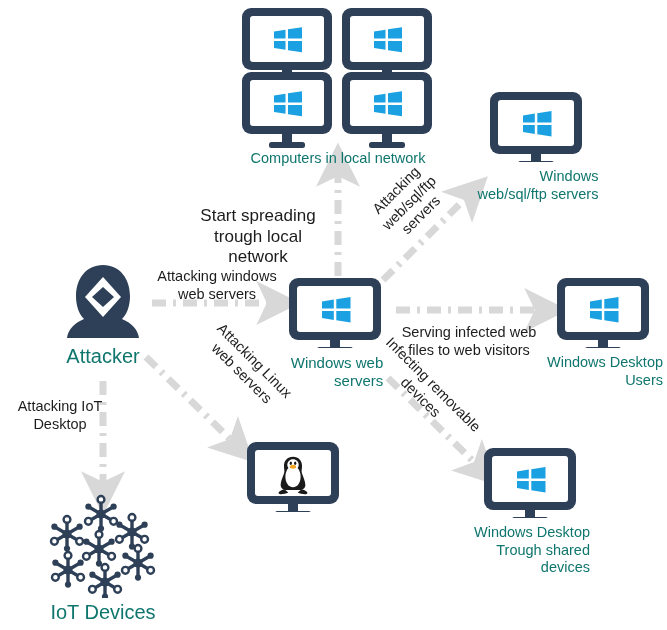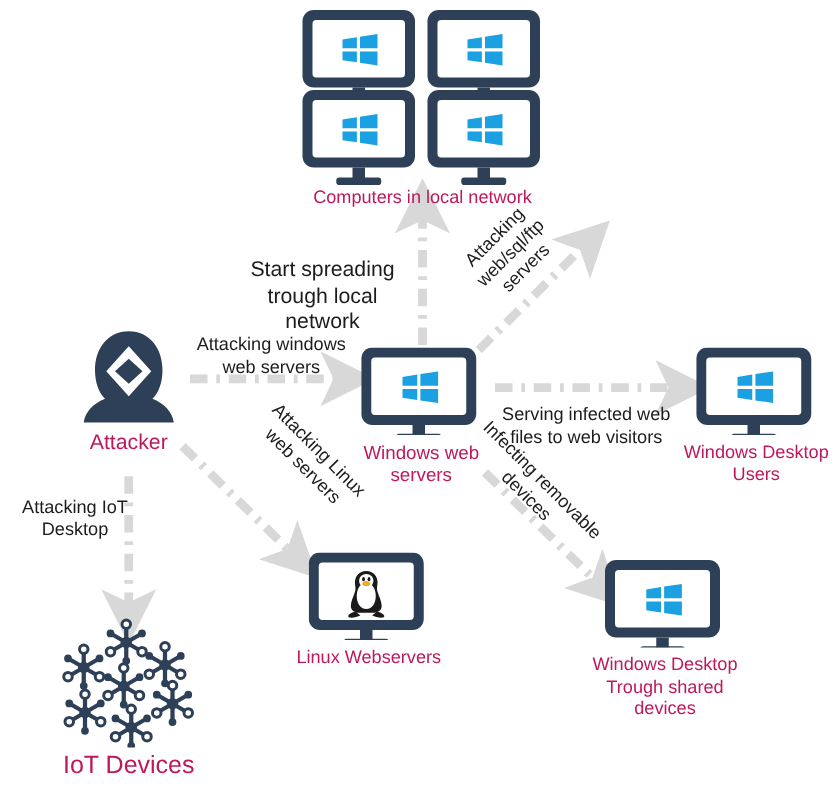--- a/index.html
+++ b/index.html
@@ -3,21 +3,21 @@
 <meta charset="utf-8">
 <style>
   html,body{margin:0;padding:0;background:#ffffff;}
   body{width:667px;height:630px;position:relative;overflow:hidden;
        font-family:"Liberation Sans","DejaVu Sans",sans-serif;
        color:#1a1a1a;-webkit-font-smoothing:antialiased;}
   #stage{position:absolute;left:0;top:0;width:667px;height:630px;}
   svg.layer{position:absolute;left:0;top:0;width:667px;height:630px;overflow:visible;}
   svg#arrows{z-index:1;}
   .node{position:absolute;z-index:3;display:flex;flex-direction:column;align-items:center;}
-  .caption{text-align:center;line-height:1.22;color:#be185d;white-space:pre-line;}
+  .caption{text-align:right;line-height:1.22;color:#0f766e;white-space:pre-line;}
   .edge-label{position:absolute;z-index:4;text-align:center;line-height:1.22;
               color:#1c1c1c;white-space:pre-line;}
   .rot{transform-origin:center center;}
 </style>
 </head>
 <body>
 
 <div id="stage">
 
   <svg class="layer" id="arrows" viewBox="0 0 667 630">
@@ -97,39 +97,57 @@
             <path d="M46 21.3 L60 19.2 L60 30.6 L46 30.6 Z"></path>
             <path d="M32 33.1 L43.5 33.1 L43.5 41.8 L32 40.1 Z"></path>
             <path d="M46 33.1 L60 33.1 L60 44.3 L46 42.2 Z"></path>
           </g>
         </g>
       </g>
     </svg>
     <div class="caption" style="font-size:14.5px;margin-top:2px;">Computers in local network</div>
   </div>
 
+  <div class="node" style="left:458px;top:92px;width:160px;">
+    <svg width="96" height="70" viewBox="0 0 96 70">
+      <g fill="#2e4057">
+        <rect x="0" y="0" width="92" height="62" rx="9" ry="9"></rect>
+        <rect x="8" y="8" width="76" height="46" rx="3" ry="3" fill="#ffffff"></rect>
+        <rect x="41" y="62" width="10" height="8"></rect>
+        <rect x="28" y="69" width="36" height="6" rx="2.5" ry="2.5"></rect>
+        <g fill="#1ba1e2">
+          <path d="M33 23.5 L44.8 21.6 L44.8 30.6 L33 30.6 Z"></path>
+          <path d="M47.3 21.2 L61.5 19.1 L61.5 30.6 L47.3 30.6 Z"></path>
+          <path d="M33 33.1 L44.8 33.1 L44.8 41.9 L33 40.1 Z"></path>
+          <path d="M47.3 33.1 L61.5 33.1 L61.5 44.4 L47.3 42.3 Z"></path>
+        </g>
+      </g>
+    </svg>
+    <div class="caption" style="font-size:14.5px;margin-top:6px;">Windows
+web/sql/ftp servers</div>
+  </div>
 
   <div class="node" style="left:58px;top:262px;width:90px;">
     <svg width="78" height="78" viewBox="0 0 78 78">
       <g fill="#2e4057">
 
         <path d="M39 3
                  C 22 3, 12 17, 12 34
                  C 12 44, 15 52, 20 57
                  C 10 61, 4 68, 3 76
                  L 75 76
                  C 74 68, 68 61, 58 57
                  C 63 52, 66 44, 66 34
                  C 66 17, 56 3, 39 3 Z"></path>
 
         <path d="M39 15 L57 35 L39 55 L21 35 Z" fill="#ffffff"></path>
         <path d="M39 25 L50 35 L39 45 L28 35 Z"></path>
       </g>
     </svg>
-    <div class="caption" style="font-size:17px;margin-top:4px;">Attacker</div>
+    <div class="caption" style="font-size:20px;margin-top:4px;">Attacker</div>
   </div>
 
   <div class="node" style="left:272px;top:278px;width:130px;">
     <svg width="96" height="70" viewBox="0 0 96 70">
       <g fill="#2e4057">
         <rect x="0" y="0" width="92" height="62" rx="9" ry="9"></rect>
         <rect x="8" y="8" width="76" height="46" rx="3" ry="3" fill="#ffffff"></rect>
         <rect x="41" y="62" width="10" height="8"></rect>
         <rect x="28" y="69" width="36" height="6" rx="2.5" ry="2.5"></rect>
         <g fill="#1ba1e2">
@@ -189,21 +207,20 @@
         <path d="M0,-14.5 C3.6,-14.5 6,-11.8 6,-8.6 C6,-5.6 3.6,-3.2 0,-3.2
                  C-3.6,-3.2 -6,-5.6 -6,-8.6 C-6,-11.8 -3.6,-14.5 0,-14.5 Z" fill="#ffffff"></path>
 
         <ellipse cx="-2.3" cy="-10.2" rx="1.2" ry="1.8" fill="#1a1a1a"></ellipse>
         <ellipse cx="2.3" cy="-10.2" rx="1.2" ry="1.8" fill="#1a1a1a"></ellipse>
 
         <path d="M0,-8.6 C2.4,-8.6 3.4,-7.2 3.4,-6.2 C3.4,-5.2 2,-4.4 0,-4.4
                  C-2,-4.4 -3.4,-5.2 -3.4,-6.2 C-3.4,-7.2 -2.4,-8.6 0,-8.6 Z" fill="#f5a623"></path>
       </g>
     </svg>
-    <div class="caption" style="font-size:14.5px;margin-top:6px;">Linux Webservers</div>
   </div>
 
   <div class="node" style="left:462px;top:448px;width:140px;">
     <svg width="96" height="70" viewBox="0 0 96 70">
       <g fill="#2e4057">
         <rect x="0" y="0" width="92" height="62" rx="9" ry="9"></rect>
         <rect x="8" y="8" width="76" height="46" rx="3" ry="3" fill="#ffffff"></rect>
         <rect x="41" y="62" width="10" height="8"></rect>
         <rect x="28" y="69" width="36" height="6" rx="2.5" ry="2.5"></rect>
         <g fill="#1ba1e2">

